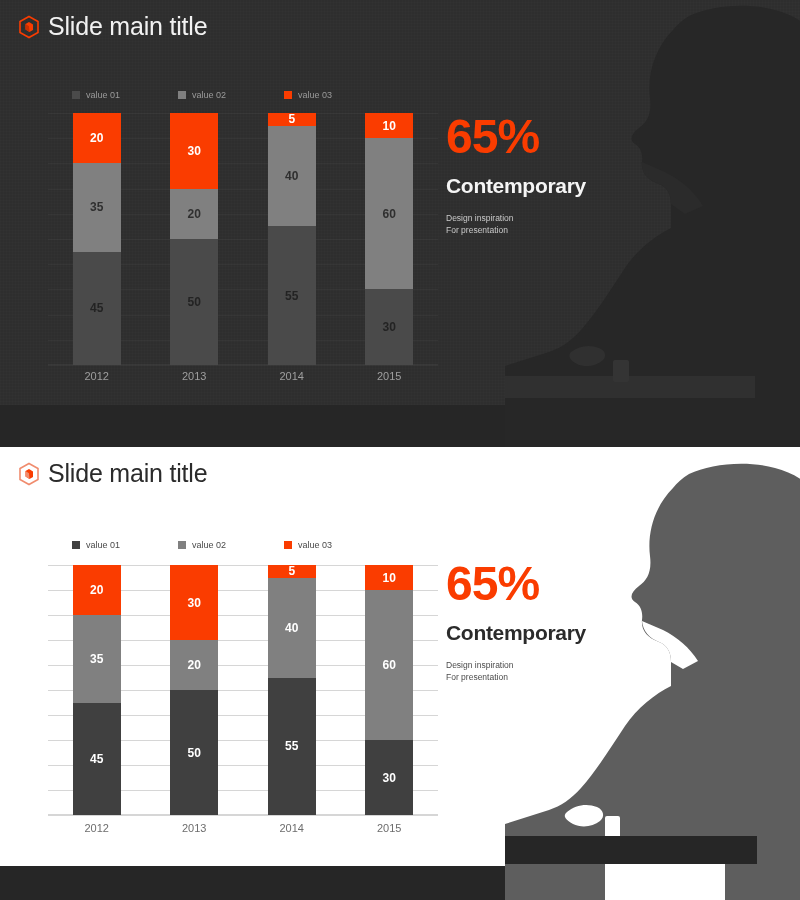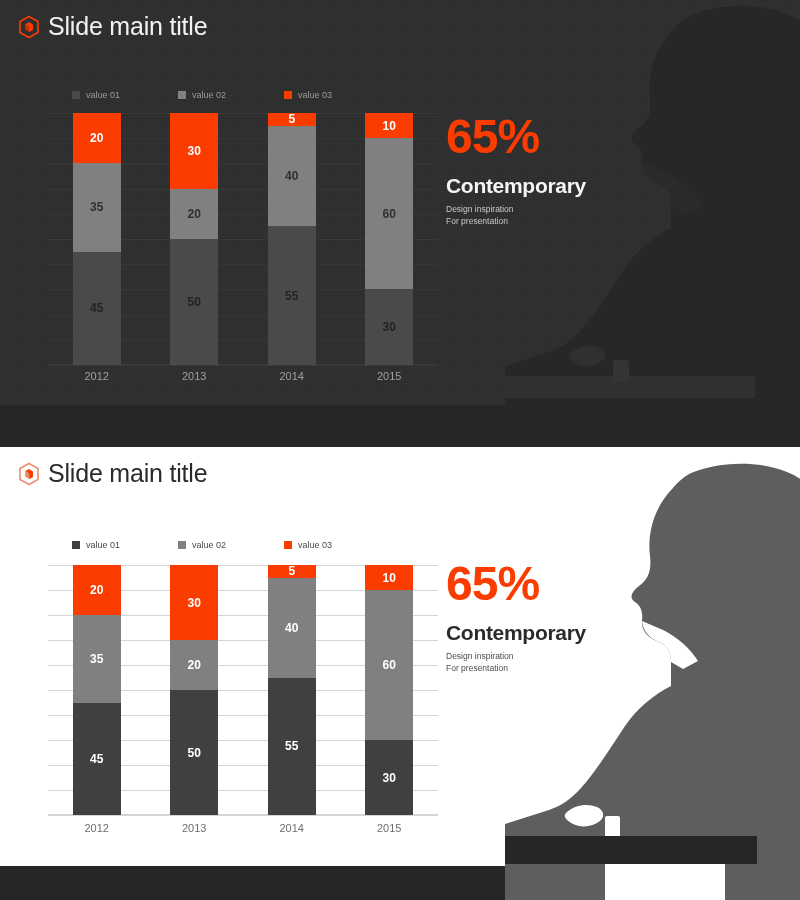--- a/index.html
+++ b/index.html
@@ -195,21 +195,21 @@
   .stat-heading {
     margin-top: 14px;
     font-size: 21px;
     font-weight: 700;
     line-height: 1;
     letter-spacing: -0.3px;
   }
   .stat-dark .stat-heading { color: #f5f5f5; }
   .stat-light .stat-heading { color: #2b2b2b; }
   .stat-sub {
-    margin-top: 7px;
+    margin-top: 16px;
     font-size: 8.5px;
     line-height: 1.45;
   }
   .stat-dark .stat-sub { color: #c9c9c9; }
   .stat-light .stat-sub { color: #4c4c4c; }
 
   
   .silhouette {
     position: absolute;
     pointer-events: none;

